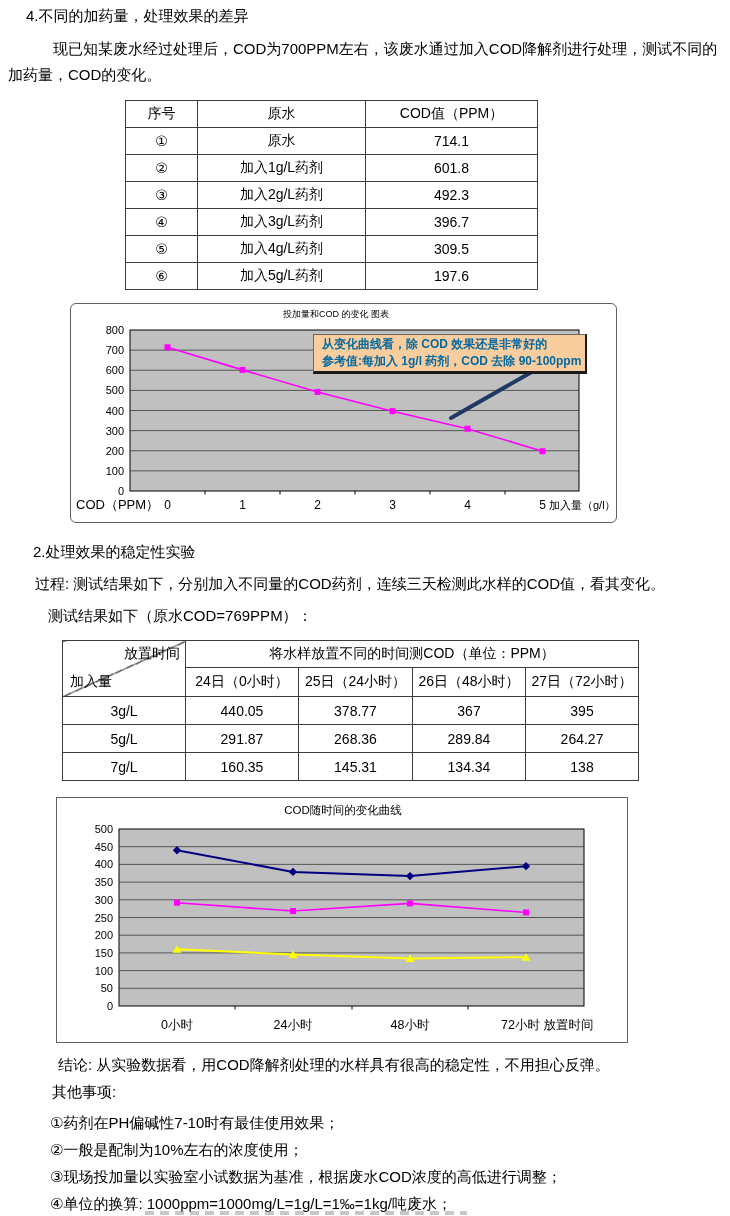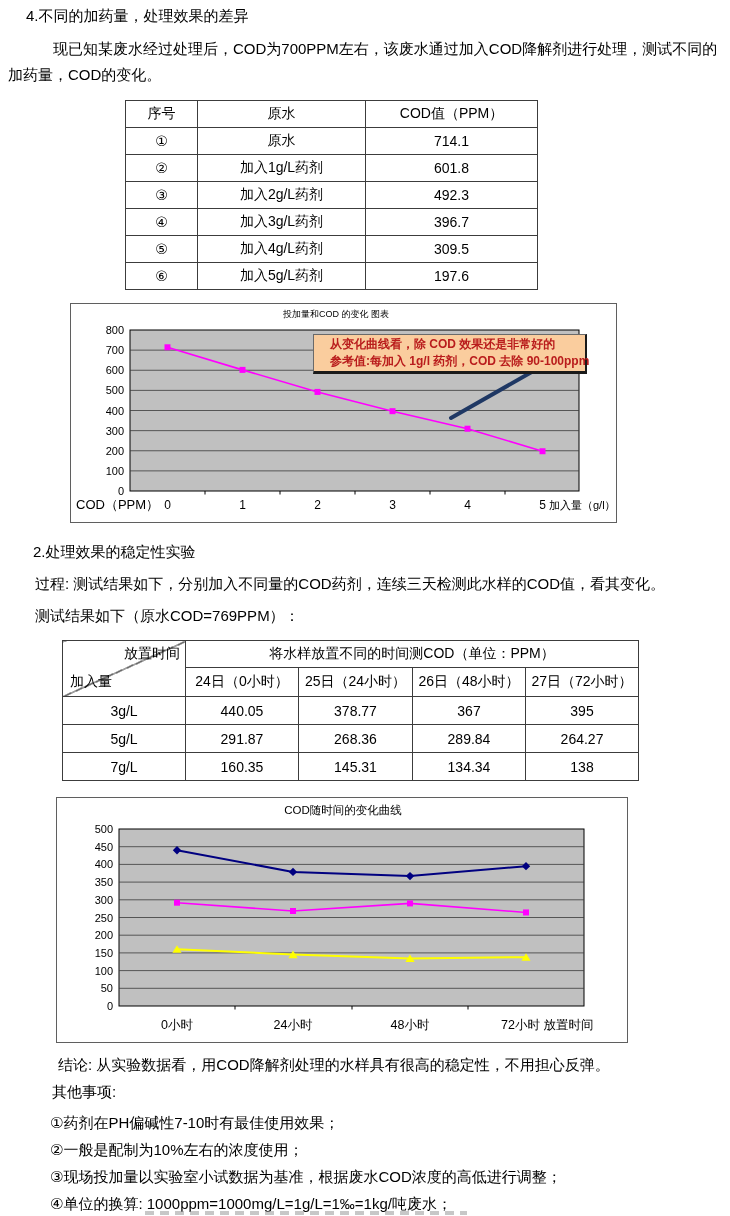--- a/index.html
+++ b/index.html
@@ -17,22 +17,22 @@
   tr.t2h1{height:27px;} tr.t2h2{height:29px;} tr.t2d{height:28px;}
   .diag{position:relative;
         background-image:linear-gradient(to bottom right,
           transparent calc(50% - 0.6px), #3c3c3c calc(50% - 0.6px),
           #3c3c3c calc(50% + 0.6px), transparent calc(50% + 0.6px));}
   .diag-tr{position:absolute;top:4px;right:5px;}
   .diag-bl{position:absolute;bottom:5px;left:7px;}
   .chart-box{position:absolute;background:#fff;border:1px solid #5f5f5f;}
   svg{display:block;}
   svg text{font-family:"Liberation Sans","DejaVu Sans",sans-serif;fill:#000;}
-  .anno{position:absolute;left:242px;top:30px;width:274px;padding:1px 16px;
-        font-size:12px;font-weight:bold;line-height:17px;white-space:nowrap;color:#b91c1c;
+  .anno{position:absolute;left:242px;top:30px;width:274px;padding:1px 8px;
+        font-size:12px;font-weight:bold;line-height:17px;white-space:nowrap;color:#0369a1;
         border:1px solid #6a6a6a;border-right:2px solid #1a1a1a;border-bottom:3px solid #1a1a1a;}
   .note{position:absolute;left:50px;font-size:15px;white-space:nowrap;margin-top:8px;}
   .clip-line{position:absolute;left:145px;top:1211px;width:322px;height:4px;
         background:repeating-linear-gradient(90deg,#9a9a9a 0 9px,transparent 9px 15px);opacity:.55;}
 </style>
 </head>
 <body>
 
 <div class="page">
 
@@ -80,21 +80,21 @@
           <td>309.5</td>
         </tr>
         <tr>
           <td>⑥</td>
           <td>加入5g/L药剂</td>
           <td>197.6</td>
         </tr>
       </tbody>
   </table>
 
-  <div class="chart-box" style="left:70px;top:303px;width:547px;height:220px;">
+  <div class="chart-box" style="left:70px;top:303px;width:547px;height:220px;border-radius:6px;">
     <svg id="chart1-svg" width="545" height="218" viewBox="0 0 545 218">
         <text x="265" y="13" text-anchor="middle" font-size="9">投加量和COD 的变化 图表</text>
         <rect x="59" y="26" width="449" height="161" fill="#C0C0C0" stroke="#000" stroke-width="1"></rect>
         <text x="53" y="191" text-anchor="end" font-size="11">0</text>
         <line x1="59" y1="166.875" x2="508" y2="166.875" stroke="#3a3a3a" stroke-width="0.8"></line>
         <text x="53" y="170.875" text-anchor="end" font-size="11">100</text>
         <line x1="59" y1="146.75" x2="508" y2="146.75" stroke="#3a3a3a" stroke-width="0.8"></line>
         <text x="53" y="150.75" text-anchor="end" font-size="11">200</text>
         <line x1="59" y1="126.625" x2="508" y2="126.625" stroke="#3a3a3a" stroke-width="0.8"></line>
         <text x="53" y="130.625" text-anchor="end" font-size="11">300</text>
@@ -132,21 +132,21 @@
     <div class="anno" id="anno1" style="background: rgb(250, 205, 158);">
       <div>从变化曲线看，除 COD 效果还是非常好的</div>
       <div>参考值:每加入 1g/l 药剂，COD 去除 90-100ppm</div>
     </div>
   </div>
 
   <div class="abs h" style="left:33px;top:543px;">2.处理效果的稳定性实验</div>
 
   <div class="abs h" style="left:35px;top:575px;">过程: 测试结果如下，分别加入不同量的COD药剂，连续三天检测此水样的COD值，看其变化。</div>
 
-  <div class="abs h" style="left:35px;top:607px;">测试结果如下（原水COD=769PPM）：</div>
+  <div class="abs h" style="left:48px;top:607px;">测试结果如下（原水COD=769PPM）：</div>
 
   <table id="table2" class="abs" style="left:62px;top:640px;">
     <colgroup>
       <col style="width:123px">
         <col style="width:113px">
         <col style="width:114px">
       <col style="width:113px">
         <col style="width:113px">
     </colgroup>
     <tbody>

